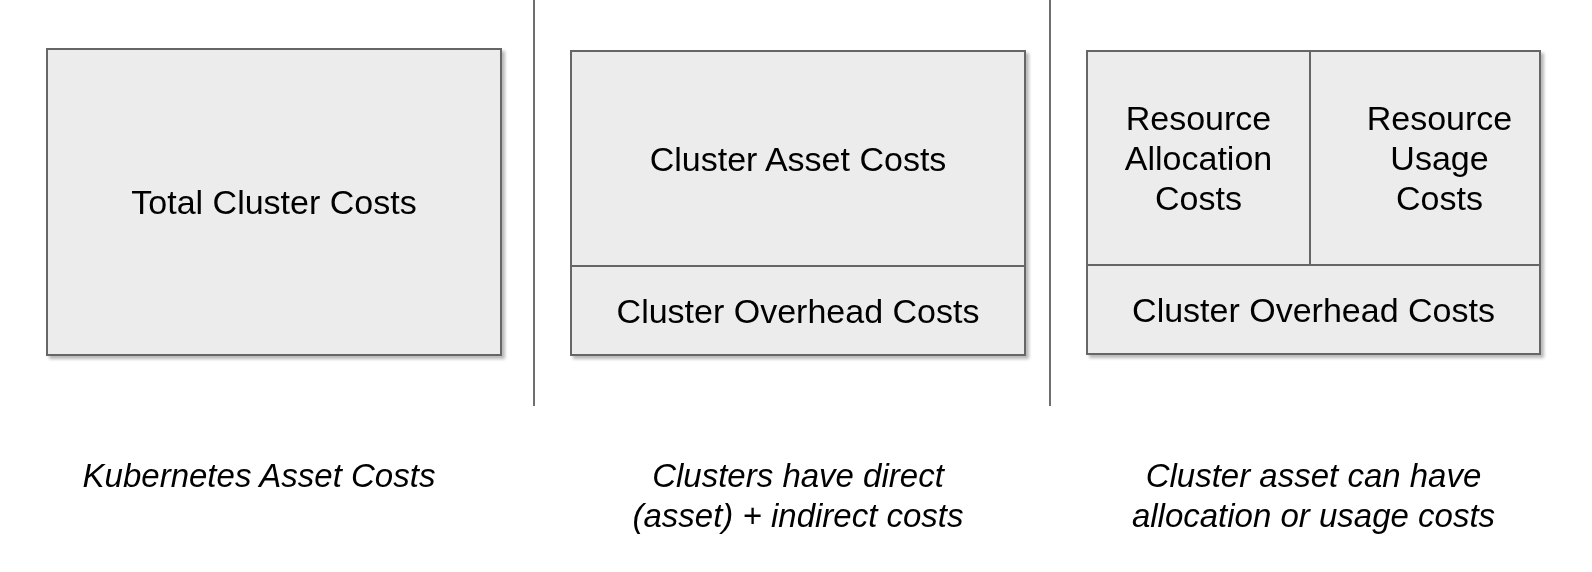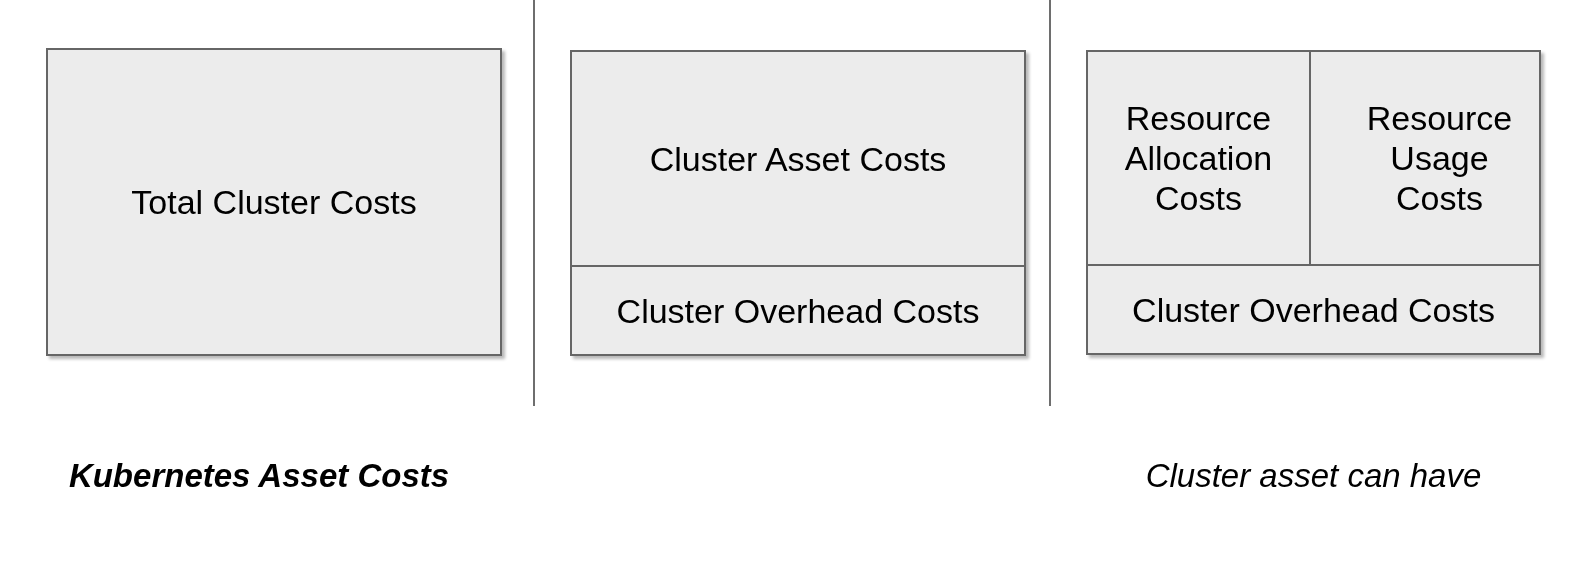--- a/index.html
+++ b/index.html
@@ -39,21 +39,21 @@
   .cell{display:flex;align-items:center;justify-content:center;}
   .cell-a{width:223px;border-right:2px solid var(--box-border);box-sizing:border-box;}
   .cell-b{flex:1;padding-left:29px;}
   .cell span{display:inline-block;max-width:186px;}
   .box3-bottom{flex:1;display:flex;align-items:center;justify-content:center;}
   .caption{
     position:absolute;top:456px;
     font-size:33px;line-height:40px;font-style:italic;color:var(--text);
     text-align:center;
   }
-  #caption-1{left:31px;width:456px;font-weight:bold;}
+  #caption-1{left:31px;width:456px;}
   #caption-2{left:570px;width:456px;}
   #caption-3{left:1086px;width:455px;}
 </style>
 </head>
 <body>
 
 <div class="canvas">
 
   <div class="vline" id="divider-1"></div>
   <div class="vline" id="divider-2"></div>
@@ -66,31 +66,36 @@
   </div>
 
   <div class="box" id="box-2">
     <div class="box2-top">
       <span>Cluster Asset Costs</span>
     </div>
     <div class="box2-bottom">
       <span>Cluster Overhead Costs</span>
     </div>
   </div>
+  <div class="caption" id="caption-2">
+    <div>Clusters have direct</div>
+    <div>(asset) + indirect costs</div>
+  </div>
 
   <div class="box" id="box-3">
     <div class="box3-top">
       <div class="cell cell-a">
         <span>Resource Allocation Costs</span>
       </div>
       <div class="cell cell-b">
         <span>Resource Usage Costs</span>
       </div>
     </div>
     <div class="box3-bottom">
       <span>Cluster Overhead Costs</span>
     </div>
   </div>
   <div class="caption" id="caption-3">
     <div>Cluster asset can have</div>
+    <div>allocation or usage costs</div>
   </div>
 
 </div>
 
 </body></html>

